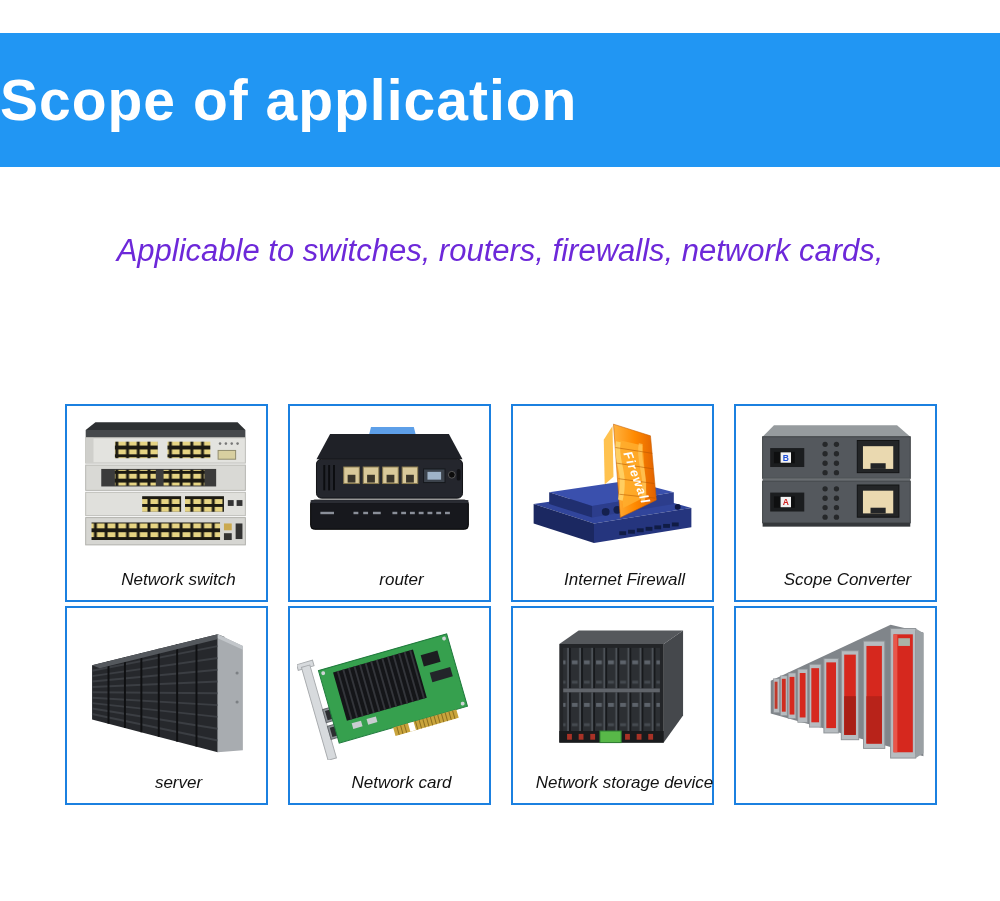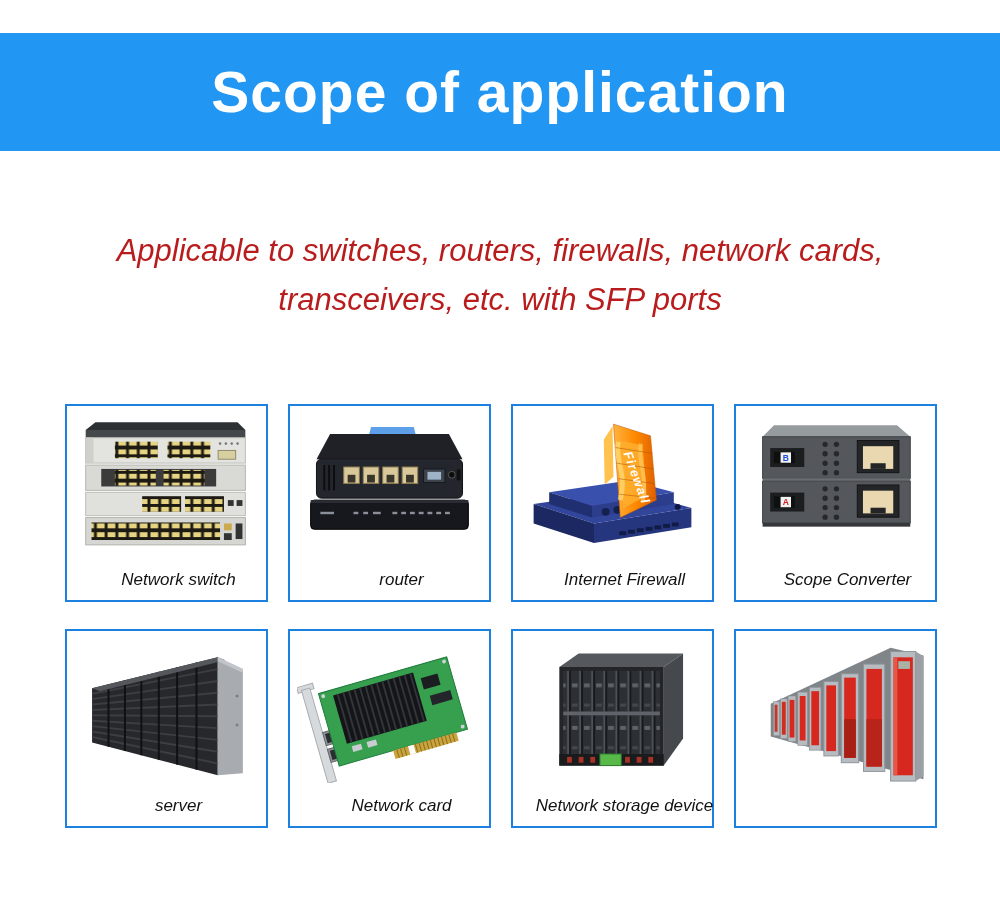--- a/index.html
+++ b/index.html
@@ -1,44 +1,43 @@
 <!DOCTYPE html>
 <html><head>
 <meta charset="utf-8">
 <style>
   html,body{margin:0;padding:0;background:#ffffff;}
   .page{position:relative;width:1000px;height:901px;background:#ffffff;overflow:hidden;
         font-family:"Liberation Sans", sans-serif;}
-  .banner{position:absolute;left:0;top:33px;width:1000px;height:118px;
-          display:flex;align-items:center;justify-content:center;}
+  .banner{position:absolute;left:0;top:33px;width:1000px;height:134px;
+          display:flex;align-items:center;justify-content:flex-start;}
   .banner-title{color:#ffffff;font-size:57px;font-weight:bold;letter-spacing:1px;}
   .description{position:absolute;left:0;top:226px;width:1000px;text-align:center;
-               font-style:italic;font-size:31px;line-height:49px;color:#b91c1c;}
+               font-style:italic;font-size:31px;line-height:49px;color:#6d28d9;}
   .cell{position:absolute;width:199px;background:#ffffff;border:2px solid #1b80e0;}
   .row1{top:404px;height:194px;}
-  .row2{top:629px;height:195px;}
+  .row2{top:606px;height:195px;}
   .c1{left:65px;} .c2{left:288px;} .c3{left:511px;} .c4{left:734px;}
   .img-wrap{position:absolute;left:0;top:4px;width:199px;height:150px;
             display:flex;align-items:center;justify-content:center;}
   .cell-label{position:absolute;left:0;bottom:10px;width:199px;text-align:center;
               font-style:italic;font-size:17px;color:#121212;white-space:nowrap;padding-left:12px;}
   svg{display:block;}
 </style>
 </head>
 <body>
 
 <div class="page">
 
   <div class="banner" style="background:#2196f3;">
     <div class="banner-title">Scope of application</div>
   </div>
 
   <div class="description">
     <div>Applicable to switches, routers, firewalls, network cards,</div>
-    <div>transceivers, etc. with SFP ports</div>
   </div>
 
   <div class="cell row1 c1">
     <div class="img-wrap">
       <svg width="185" height="142" viewBox="0 0 190 145">
         <defs>
           <pattern id="ports" width="11" height="17" patternUnits="userSpaceOnUse">
             <rect width="11" height="17" fill="#1c1a12"></rect>
             <rect x="1.5" y="2" width="8" height="5" fill="#e6d483"></rect>
             <rect x="1.5" y="10" width="8" height="5" fill="#e6d483"></rect>

